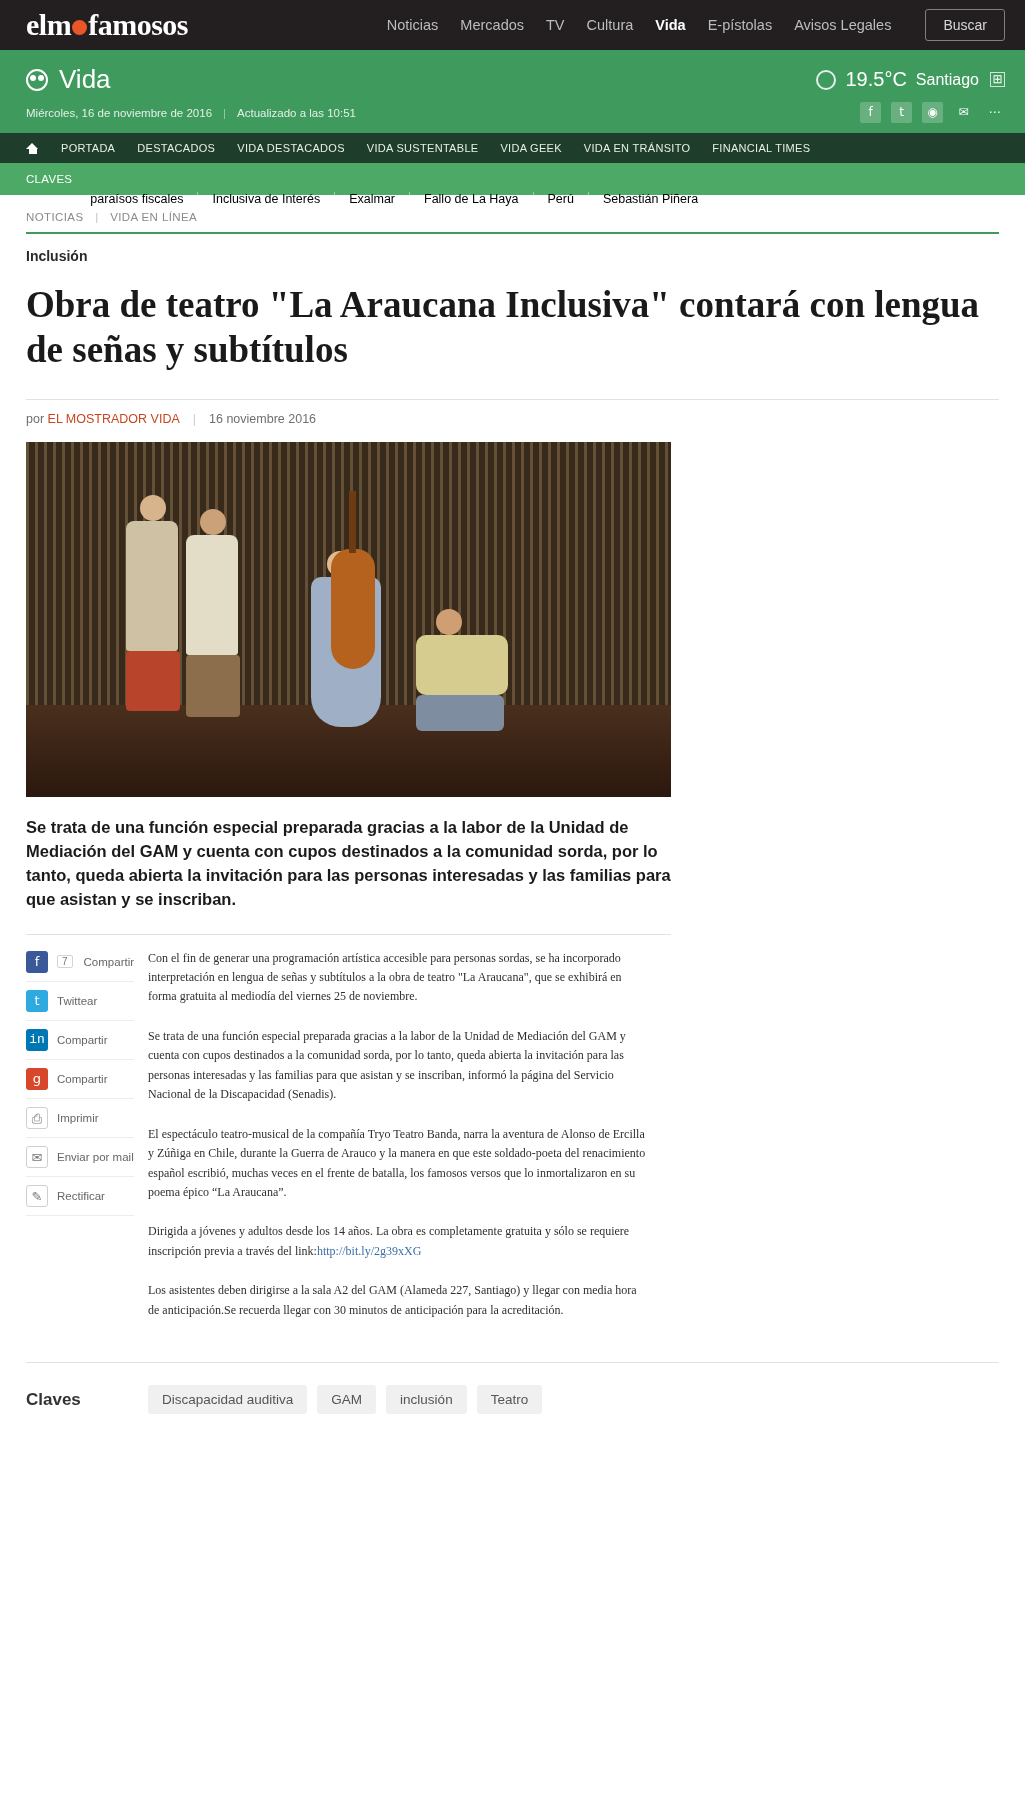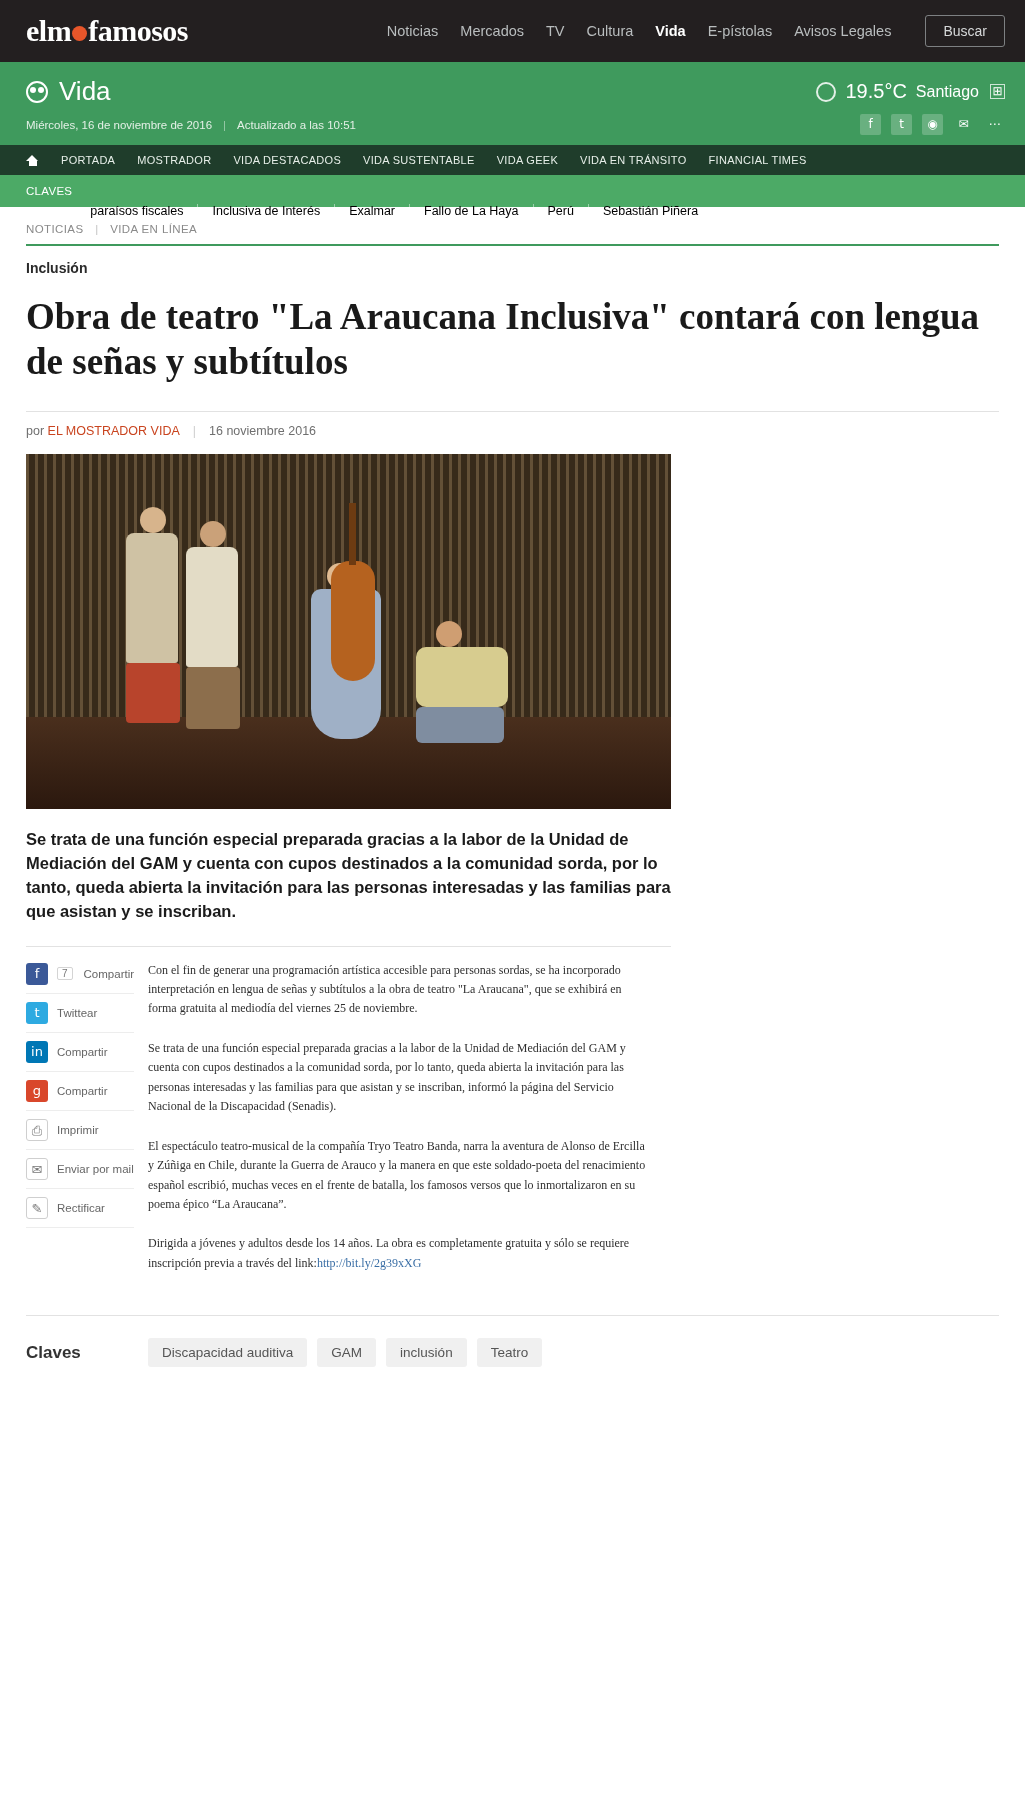--- a/index.html
+++ b/index.html
@@ -8,21 +8,21 @@
     width: 1025px;
     background: #ffffff;
     font-family: "Liberation Sans", sans-serif;
     color: #333;
     -webkit-font-smoothing: antialiased;
   }
 
   
   .topbar {
     background: #231f20;
-    height: 62px;
+    height: 50px;
     display: flex;
     padding: 0 20px 0 26px;
   }
   .logo {
     font-family: "Liberation Serif", serif;
     font-weight: bold;
     font-size: 30px;
     color: #ffffff;
     letter-spacing: -0.5px;
     display: flex;
@@ -312,21 +312,21 @@
     border-radius: 3px;
     color: #fff;
     font-size: 13px;
     line-height: 22px;
     text-align: center;
     font-family: "DejaVu Sans", sans-serif;
     flex: 0 0 22px;
   }
   .sq.fb { background: #3b5998; }
   .sq.tw { background: #2eaae1; }
-  .sq.in { background: #0077b5; }
+  .sq.in { background: #0077b5; font-family: Liberation Mono, monospace; }
   .sq.gp { background: #d9472b; }
   .sq.ol { background: #fff; border: 1px solid #cfcfcf; color: #777; }
   .count {
     border: 1px solid #d4d4d4;
     color: #777;
     font-size: 10px;
     padding: 0 4px;
     border-radius: 2px;
     margin-right: 2px;
   }
@@ -410,21 +410,21 @@
       <span class="soc">◉</span>
       <span class="soc plain">✉</span>
       <span class="soc plain">⋯</span>
     </div>
   </div>
 </div>
 
 <div class="darknav">
   <span class="home-icon"></span>
   <a href="#">PORTADA</a>
-  <a href="#">MOSTRADOR</a>
+  <a href="#">DESTACADOS</a>
   <a href="#">VIDA DESTACADOS</a>
   <a href="#">VIDA SUSTENTABLE</a>
   <a href="#">VIDA GEEK</a>
   <a href="#">VIDA EN TRÁNSITO</a>
   <a href="#">FINANCIAL TIMES</a>
 </div>
 
 <div class="clavesbar">
   <span class="lbl">CLAVES</span>
   <a href="#">paraísos fiscales</a>
@@ -515,20 +515,21 @@
         <span class="sq ol">✎</span>
         <span>Rectificar</span>
       </div>
     </div>
 
     <div class="article-col">
       <p>Con el fin de generar una programación artística accesible para personas sordas, se ha incorporado interpretación en lengua de señas y subtítulos a la obra de teatro "La Araucana", que se exhibirá en forma gratuita al mediodía del viernes 25 de noviembre.</p>
       <p>Se trata de  una función especial preparada gracias a la labor de la Unidad de Mediación del GAM y cuenta con cupos destinados a la comunidad sorda, por lo tanto, queda abierta la invitación para las personas interesadas y las familias para que asistan y se inscriban, informó la página del Servicio Nacional de la Discapacidad (Senadis).</p>
       <p>El espectáculo teatro-musical de la compañía Tryo Teatro Banda, narra la aventura de Alonso de Ercilla y Zúñiga en Chile, durante la Guerra de Arauco y la manera en que este soldado-poeta del renacimiento español escribió, muchas veces en el frente de batalla, los famosos versos que lo inmortalizaron en su poema épico “La Araucana”.</p>
       <p><span>Dirigida a jóvenes y adultos desde los 14 años. La obra es completamente gratuita y sólo se requiere inscripción previa a través del link:</span><a href="#">http://bit.ly/2g39xXG</a></p>
+      <p>Los asistentes deben dirigirse a la sala A2 del GAM (Alameda 227, Santiago) y llegar con media hora de anticipación.Se recuerda llegar con 30 minutos de anticipación para la acreditación.</p>
     </div>
 
   </div>
 
   <div class="claves-rule"></div>
   <div class="claves-block">
     <div class="claves-title">Claves</div>
     <div class="tags">
       <span class="tag">Discapacidad auditiva</span>
       <span class="tag">GAM</span>

